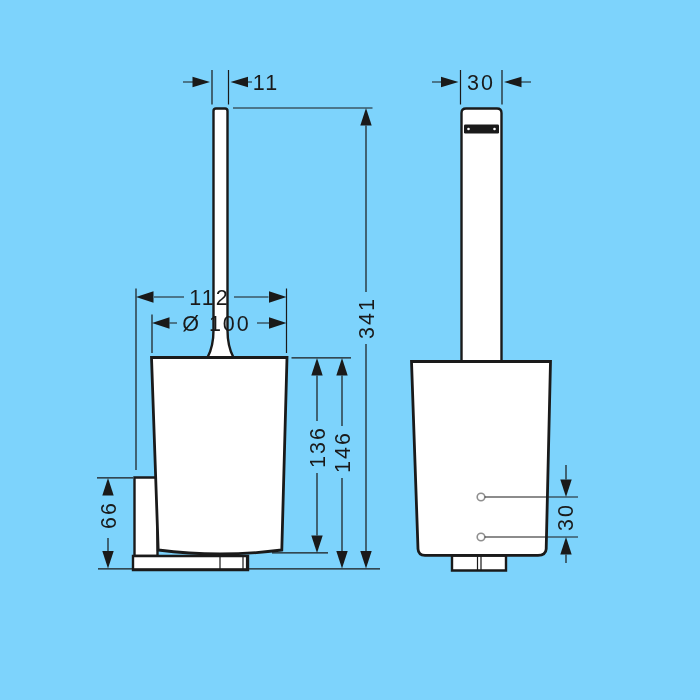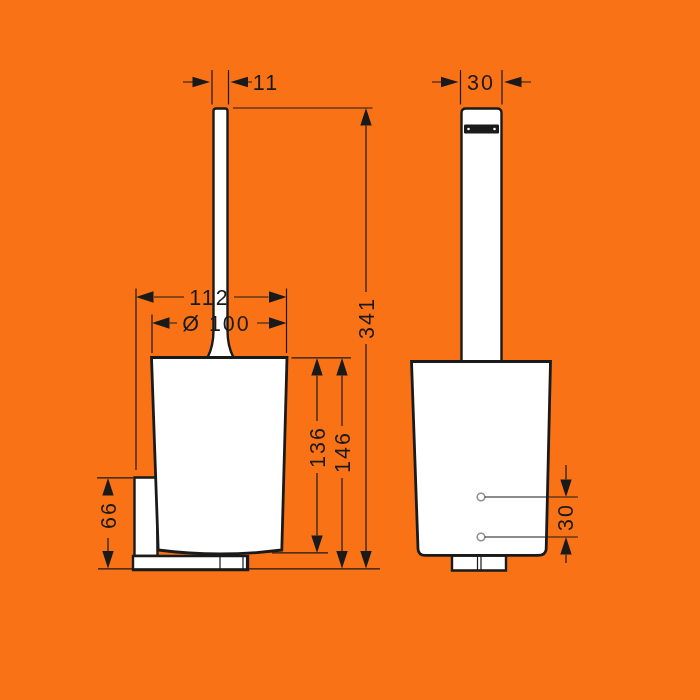--- a/index.html
+++ b/index.html
@@ -1,16 +1,16 @@
 <!DOCTYPE html>
 <html><head>
 <meta charset="utf-8">
 <style>
   html,body{margin:0;padding:0;background:#ffffff;}
-  .stage{width:700px;height:700px;position:relative;background:#f97316;overflow:hidden;}
+  .stage{width:700px;height:700px;position:relative;background:#7dd3fc;overflow:hidden;}
   svg{display:block;}
   text{
     font-family:"Liberation Sans", sans-serif;
     font-size:21.5px;
     letter-spacing:2px;
     fill:#1a1a1a;
   }
   .thin{stroke:#1a1a1a;stroke-width:1.2;fill:none;}
   .thick{stroke:#1a1a1a;stroke-width:2.8;fill:#ffffff;}
   .med{stroke:#1a1a1a;stroke-width:2.4;fill:#ffffff;}

